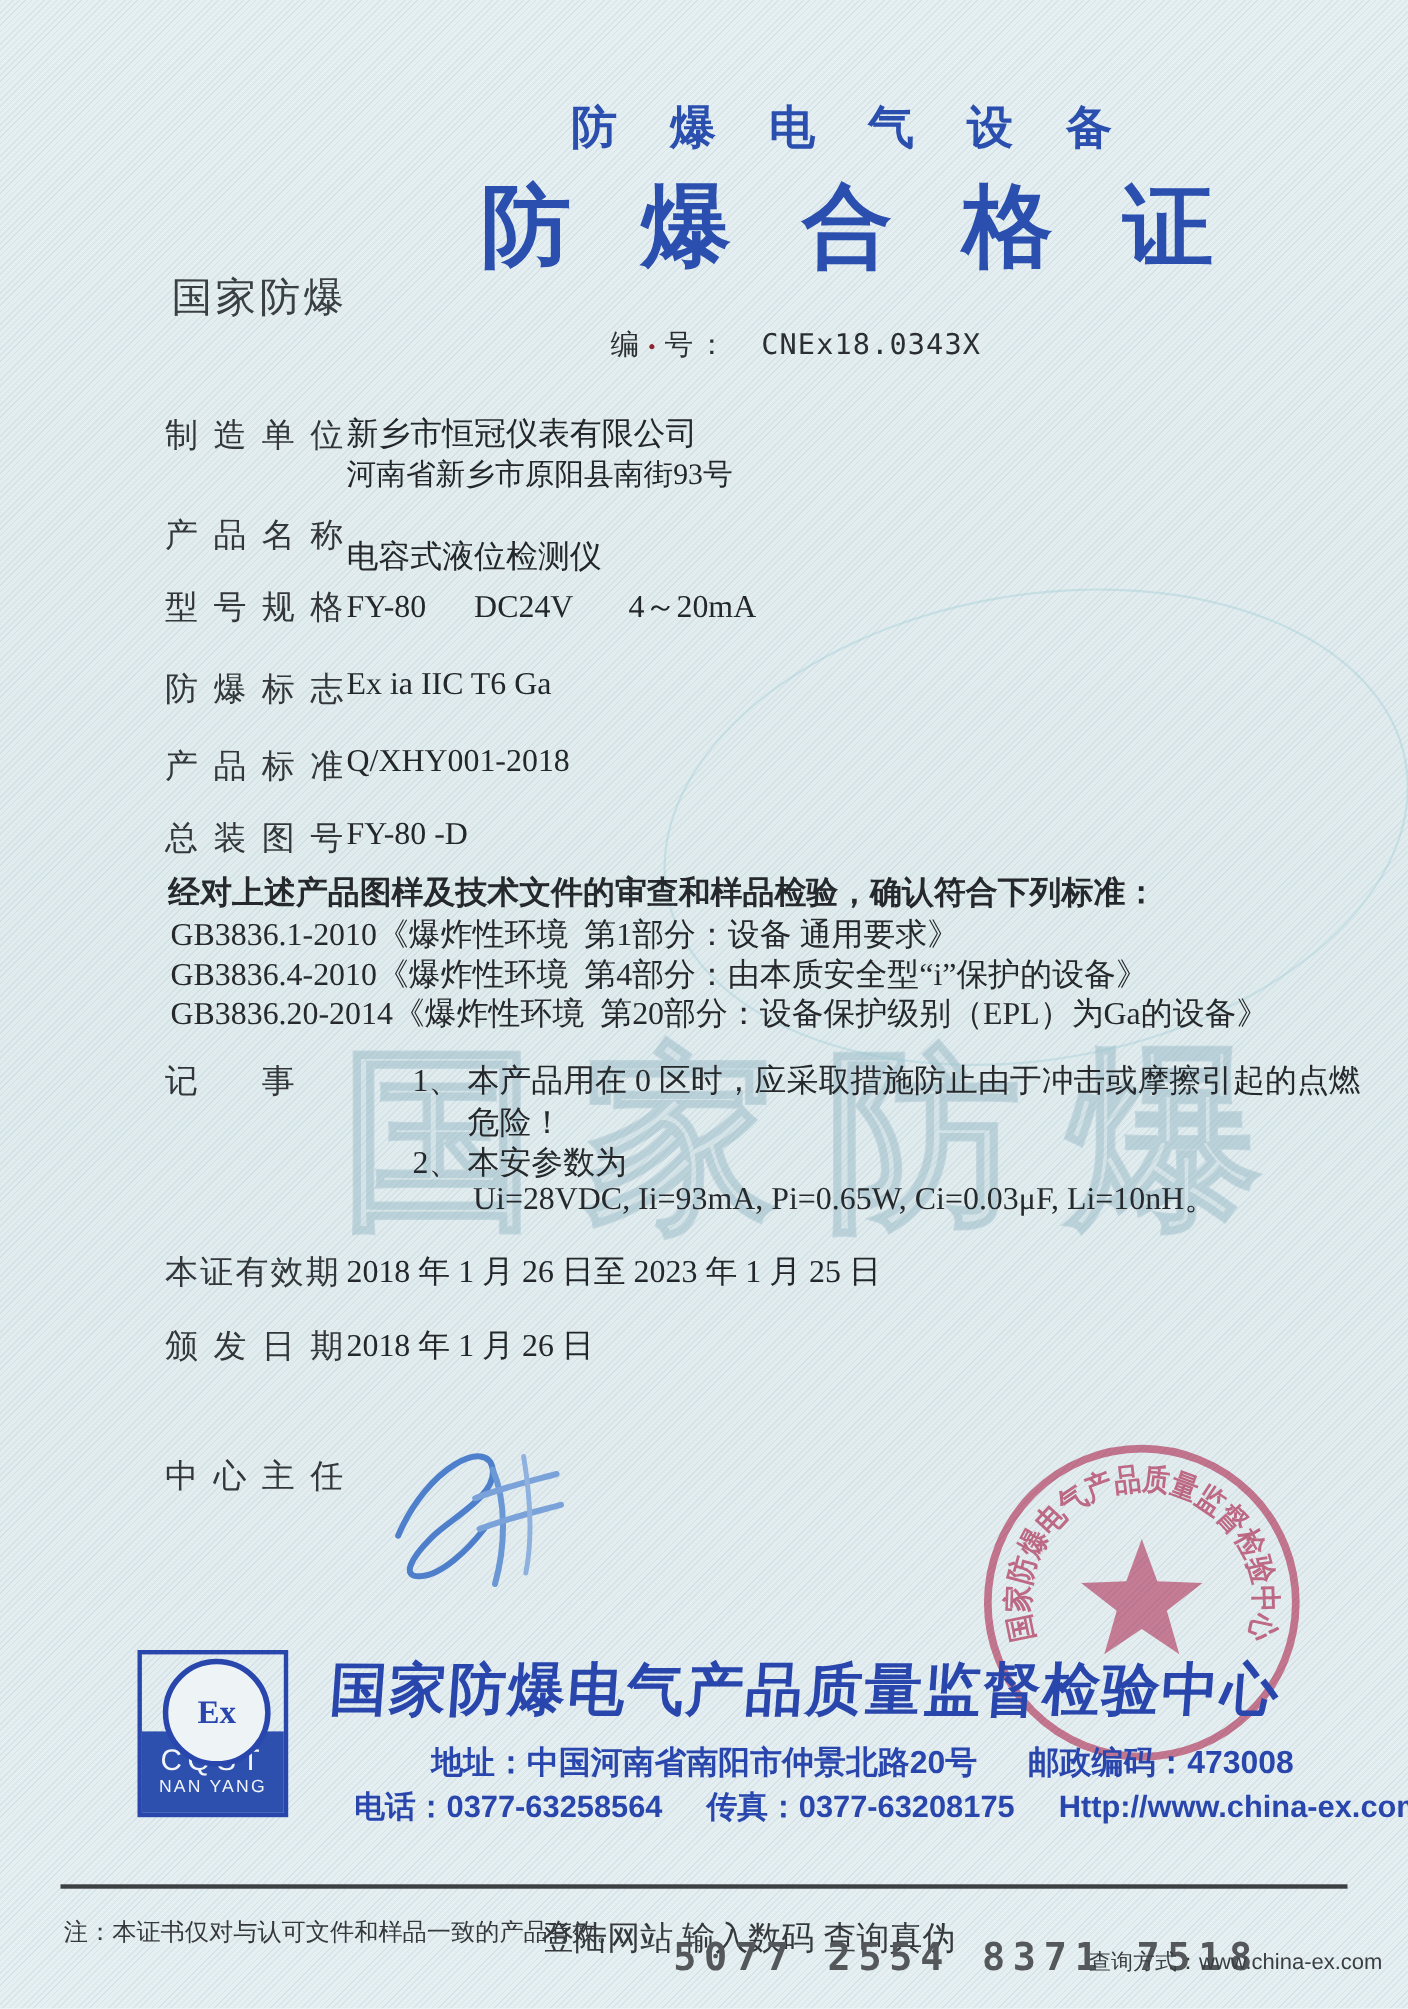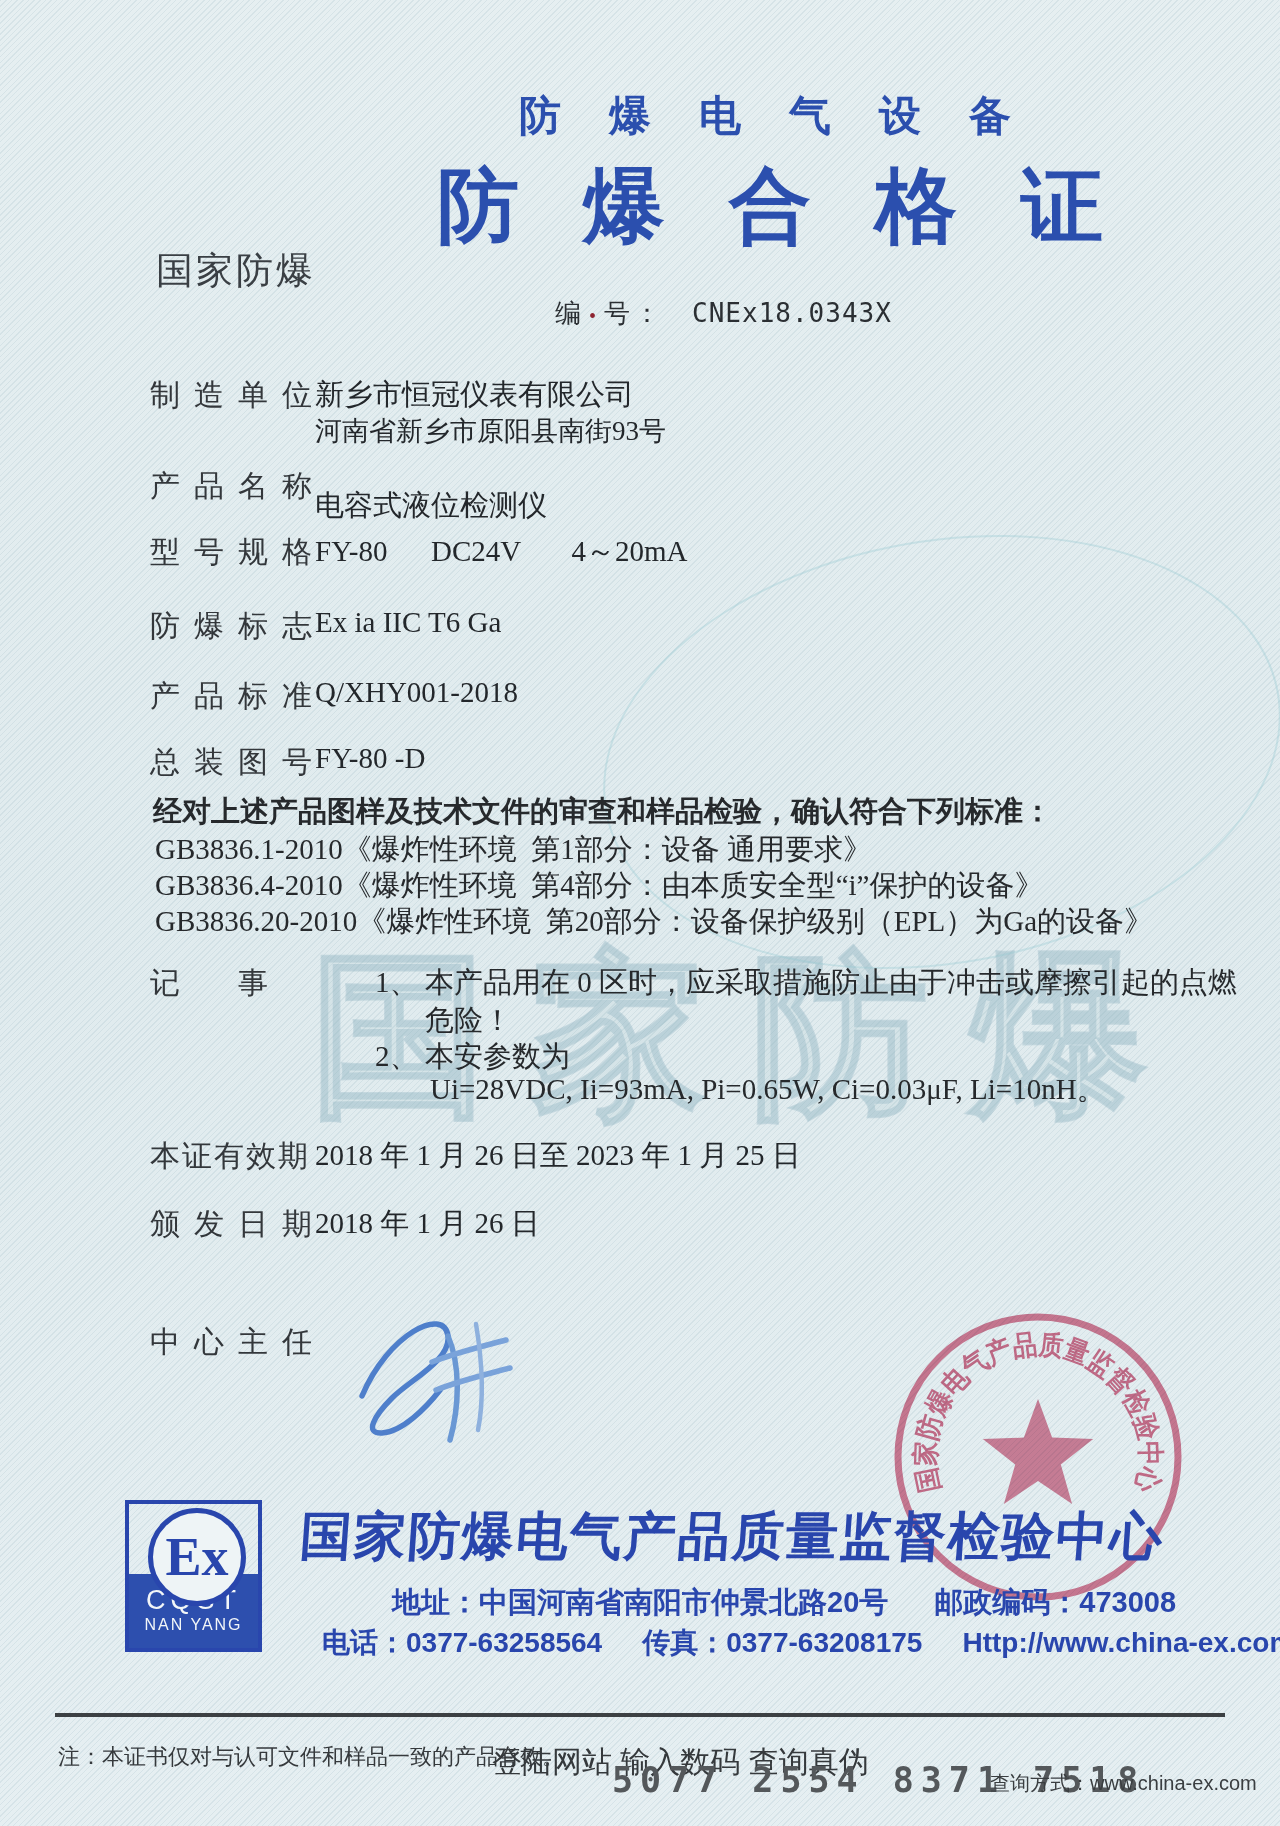--- a/index.html
+++ b/index.html
@@ -96,21 +96,21 @@
     position:absolute;left:0;bottom:0;width:100%;height:74px;
     background:#2d4fae;display:flex;flex-direction:column;align-items:center;justify-content:center;
   }
   .ex-band .cqst{color:#f2f6f8;font-size:27px;letter-spacing:5px;font-weight:500;line-height:1.1;}
   .ex-band .nanyang{color:#f2f6f8;font-size:16px;letter-spacing:2px;font-weight:500;line-height:1.3;}
   .ex-circle{
     position:absolute;left:19px;top:4px;width:88px;height:88px;
     background:#eef4f6;border:5px solid #2946ad;border-radius:50%;
     display:flex;align-items:center;justify-content:center;z-index:2;
   }
-  .ex-circle .ex-txt{color:#2946ad;font-size:54px;font-weight:bold;font-family:"Liberation Serif", serif;}
+  .ex-circle .ex-txt{color:#2946ad;font-size:30px;font-weight:bold;font-family:"Liberation Serif", serif;}
   .center-name{
     left:300px;top:1502px;width:900px;
     font-size:52px;font-weight:bold;color:#2946ad;letter-spacing:2px;
     transform:skewX(-4deg);white-space:nowrap;
   }
   .addr-line{left:392px;top:1583px;font-size:29px;font-weight:bold;color:#2946ad;white-space:nowrap;}
   .addr-line .gap{display:inline-block;width:46px;}
   .phone-line{left:322px;top:1624px;font-size:28px;font-weight:bold;color:#2946ad;white-space:nowrap;}
   .phone-line .gap{display:inline-block;width:40px;}
 
@@ -155,21 +155,21 @@
 
   <div class="abs lbl lbl4" style="left:150px;top:676px;">产品标准</div>
   <div class="abs val" style="left:315px;top:676px;">Q/XHY001-2018</div>
 
   <div class="abs lbl lbl4" style="left:150px;top:742px;">总装图号</div>
   <div class="abs val" style="left:315px;top:742px;">FY-80 -D</div>
 
   <div class="abs para bold" style="left:153px;top:792px;">经对上述产品图样及技术文件的审查和样品检验，确认符合下列标准：</div>
   <div class="abs para" style="left:155px;top:830px;">GB3836.1-2010《爆炸性环境  第1部分：设备 通用要求》</div>
   <div class="abs para" style="left:155px;top:866px;">GB3836.4-2010《爆炸性环境  第4部分：由本质安全型“i”保护的设备》</div>
-  <div class="abs para" style="left:155px;top:902px;">GB3836.20-2010《爆炸性环境  第20部分：设备保护级别（EPL）为Ga的设备》</div>
+  <div class="abs para" style="left:155px;top:902px;">GB3836.20-2014《爆炸性环境  第20部分：设备保护级别（EPL）为Ga的设备》</div>
 
   <div class="abs lbl lbl2" style="left:150px;top:963px;">记事</div>
   <div class="abs para" style="left:375px;top:963px;">1、</div>
   <div class="abs para" style="left:425px;top:963px;">本产品用在 0 区时，应采取措施防止由于冲击或摩擦引起的点燃</div>
   <div class="abs para" style="left:425px;top:1001px;">危险！</div>
   <div class="abs para" style="left:375px;top:1037px;">2、</div>
   <div class="abs para" style="left:425px;top:1037px;">本安参数为</div>
   <div class="abs para" style="left:430px;top:1070px;">Ui=28VDC, Ii=93mA, Pi=0.65W, Ci=0.03μF, Li=10nH。</div>
 
   <div class="abs lbl lbl5" style="left:150px;top:1136px;">本证有效期</div>

